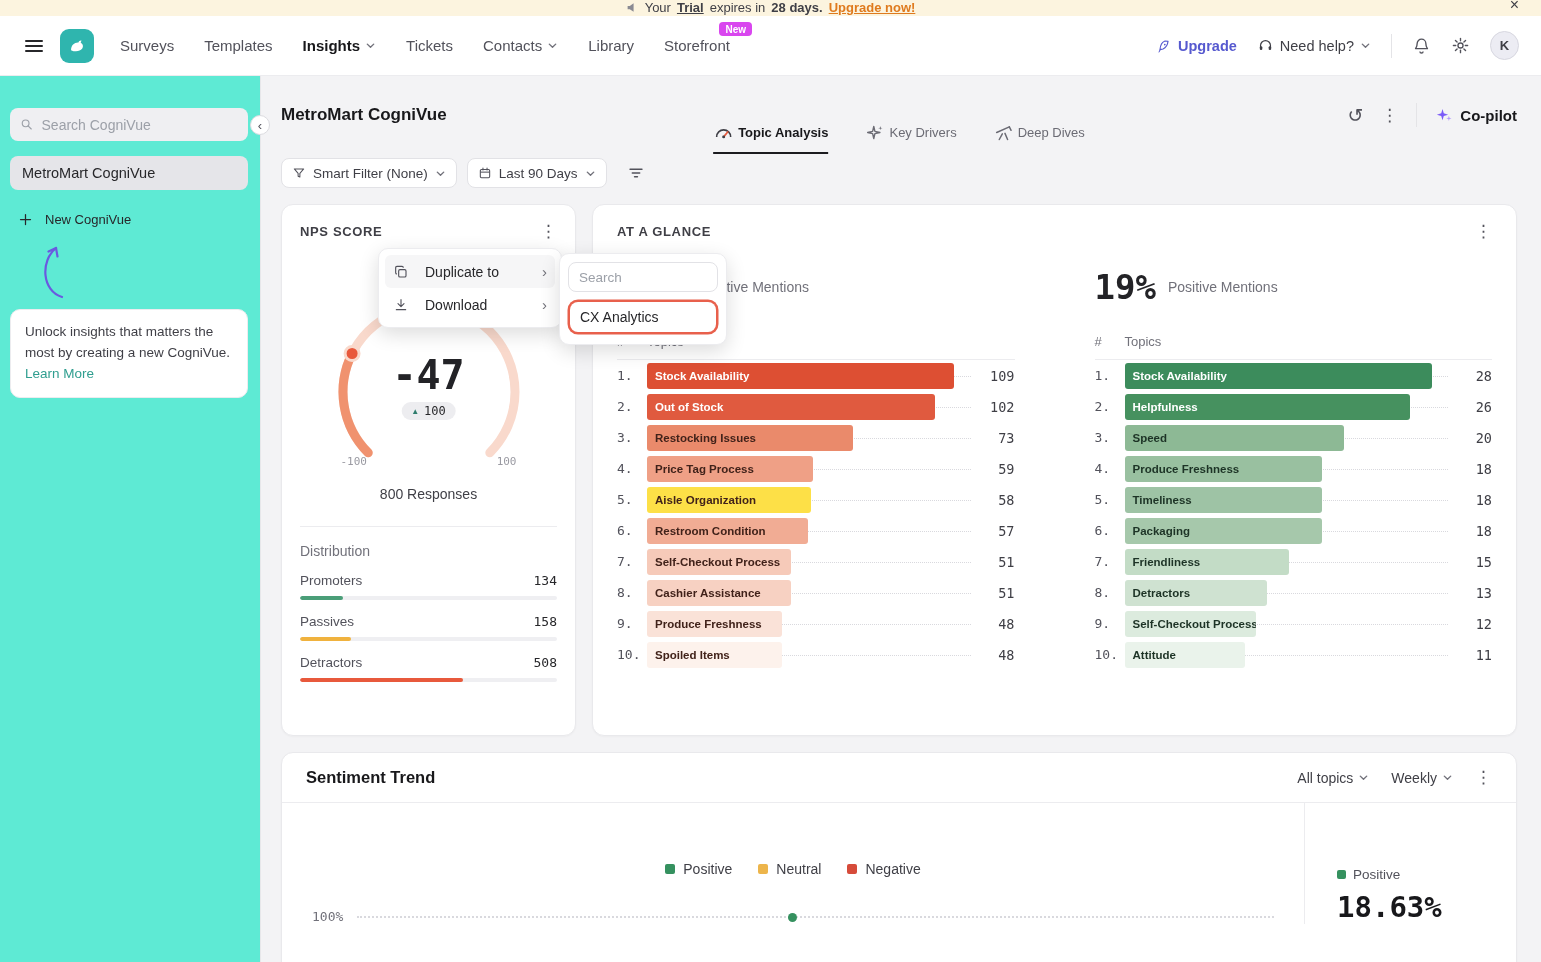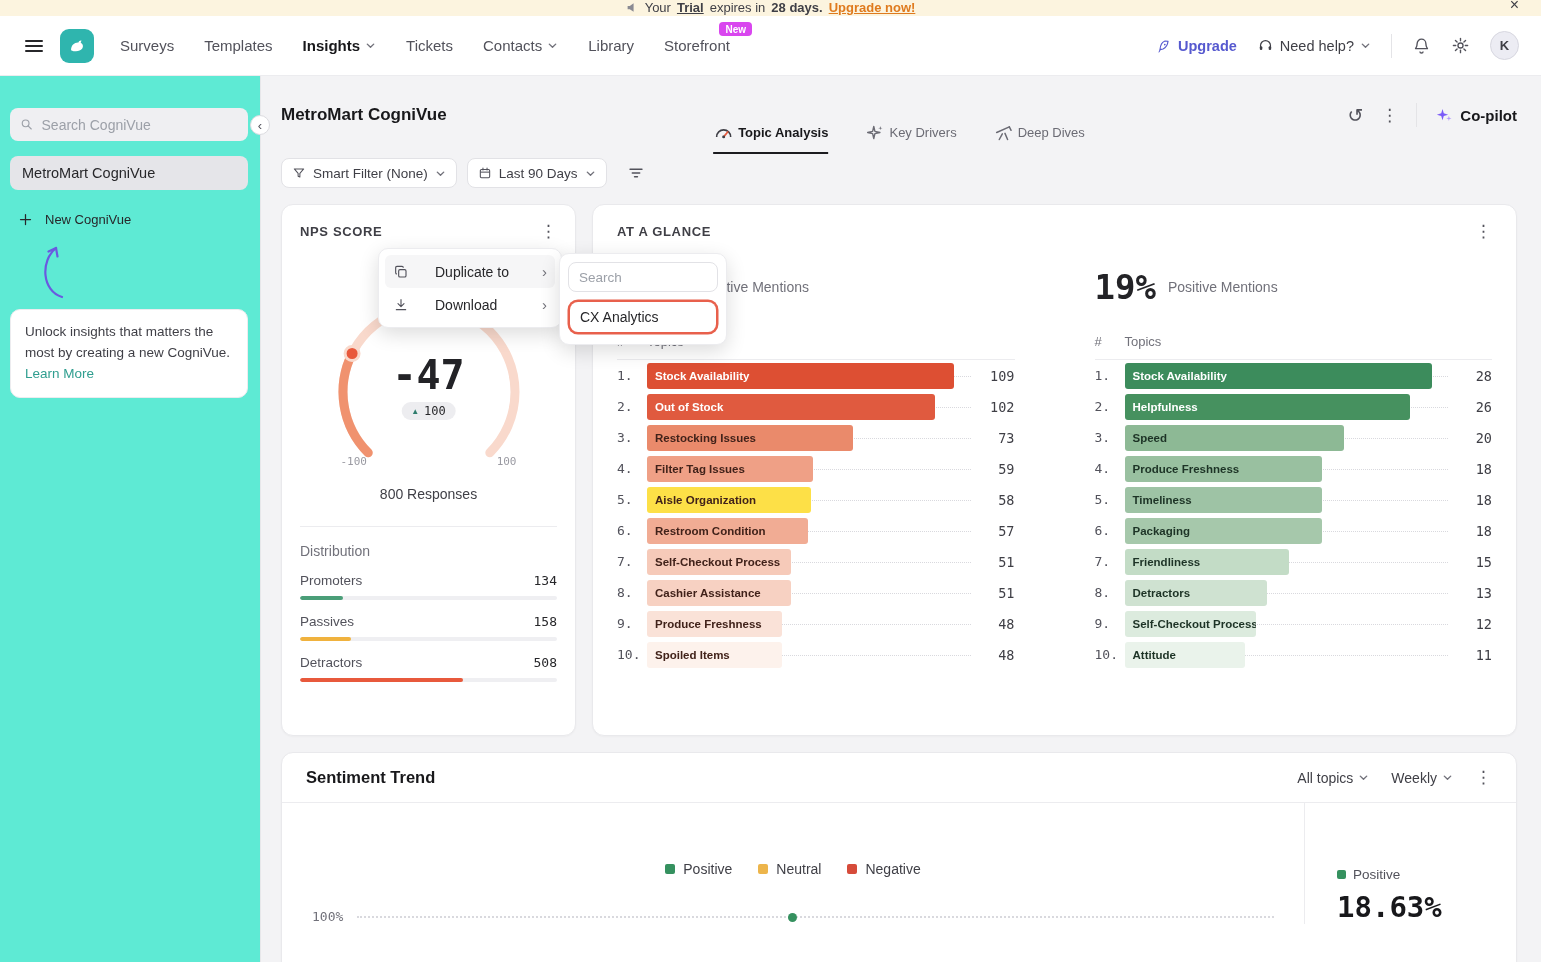--- a/index.html
+++ b/index.html
@@ -99,21 +99,21 @@
   .dist-title { font-size:14px; color:#71717a; margin-bottom:4px; }
   .dist-row { margin-top:14px; }
   .dist-line { display:flex; justify-content:space-between; font-size:13.5px; color:#52525b; }
   .dist-val { font-family:"DejaVu Sans Mono", monospace; font-size:13px; color:#27272a; }
   .dist-track { height:4px; background:#efeff2; border-radius:2px; margin-top:8px; overflow:hidden; }
   .dist-fill { height:4px; border-radius:2px; }
 
   
   .ctx-menu { position:absolute; left:96px; top:43px; width:184px; background:#fff; border:1px solid #ececef;
               border-radius:10px; box-shadow:0 6px 20px rgba(0,0,0,.14); padding:6px; z-index:20; }
-  .ctx-item { display:flex; align-items:center; gap:26px; padding:8px 8px; font-size:14px; color:#27272a;
+  .ctx-item { display:flex; align-items:center; gap:16px; padding:8px 8px; font-size:14px; color:#27272a;
               border-radius:6px; cursor:pointer; }
   .ctx-item.hovered { background:#f6f6f7; }
   .ctx-item .arrow { margin-left:auto; color:#71717a; font-size:15px; }
   .ctx-submenu { position:absolute; left:277px; top:48px; width:168px; background:#fff; border:1px solid #ececef;
                  border-radius:10px; box-shadow:0 6px 20px rgba(0,0,0,.14); padding:8px; z-index:21; }
   .submenu-search { width:100%; height:30px; border:1px solid #e2e2e6; border-radius:8px; padding:0 10px;
                     font-size:13.5px; color:#3f3f46; outline:none; background:#fff; font-family:"Liberation Sans", sans-serif; }
   .submenu-search::placeholder { color:#9ca0a8; }
   .cx-item { margin:10px 2px 4px; padding:7px 10px; font-size:14px; color:#27272a; border-radius:8px;
              box-shadow:0 0 0 2.5px #e8604c; cursor:pointer; background:#fff; }
@@ -499,21 +499,21 @@
                       </span>
     </span>
     <span class="topic-value">73</span>
   </div>
 
   <div class="topic-row">
     <span class="topic-num">4.</span>
     <span class="topic-zone">
       <span class="topic-leader"></span>
       <span class="topic-bar" style="width: 51.422%; background: rgb(239, 160, 134); color: rgb(65, 34, 26);">
-                        <span>Filter Tag Issues</span>
+                        <span>Price Tag Process</span>
                       </span>
     </span>
     <span class="topic-value">59</span>
   </div>
 
   <div class="topic-row">
     <span class="topic-num">5.</span>
     <span class="topic-zone">
       <span class="topic-leader"></span>
       <span class="topic-bar" style="width: 50.5505%; background: #fde047; color: rgb(65, 34, 26);">

